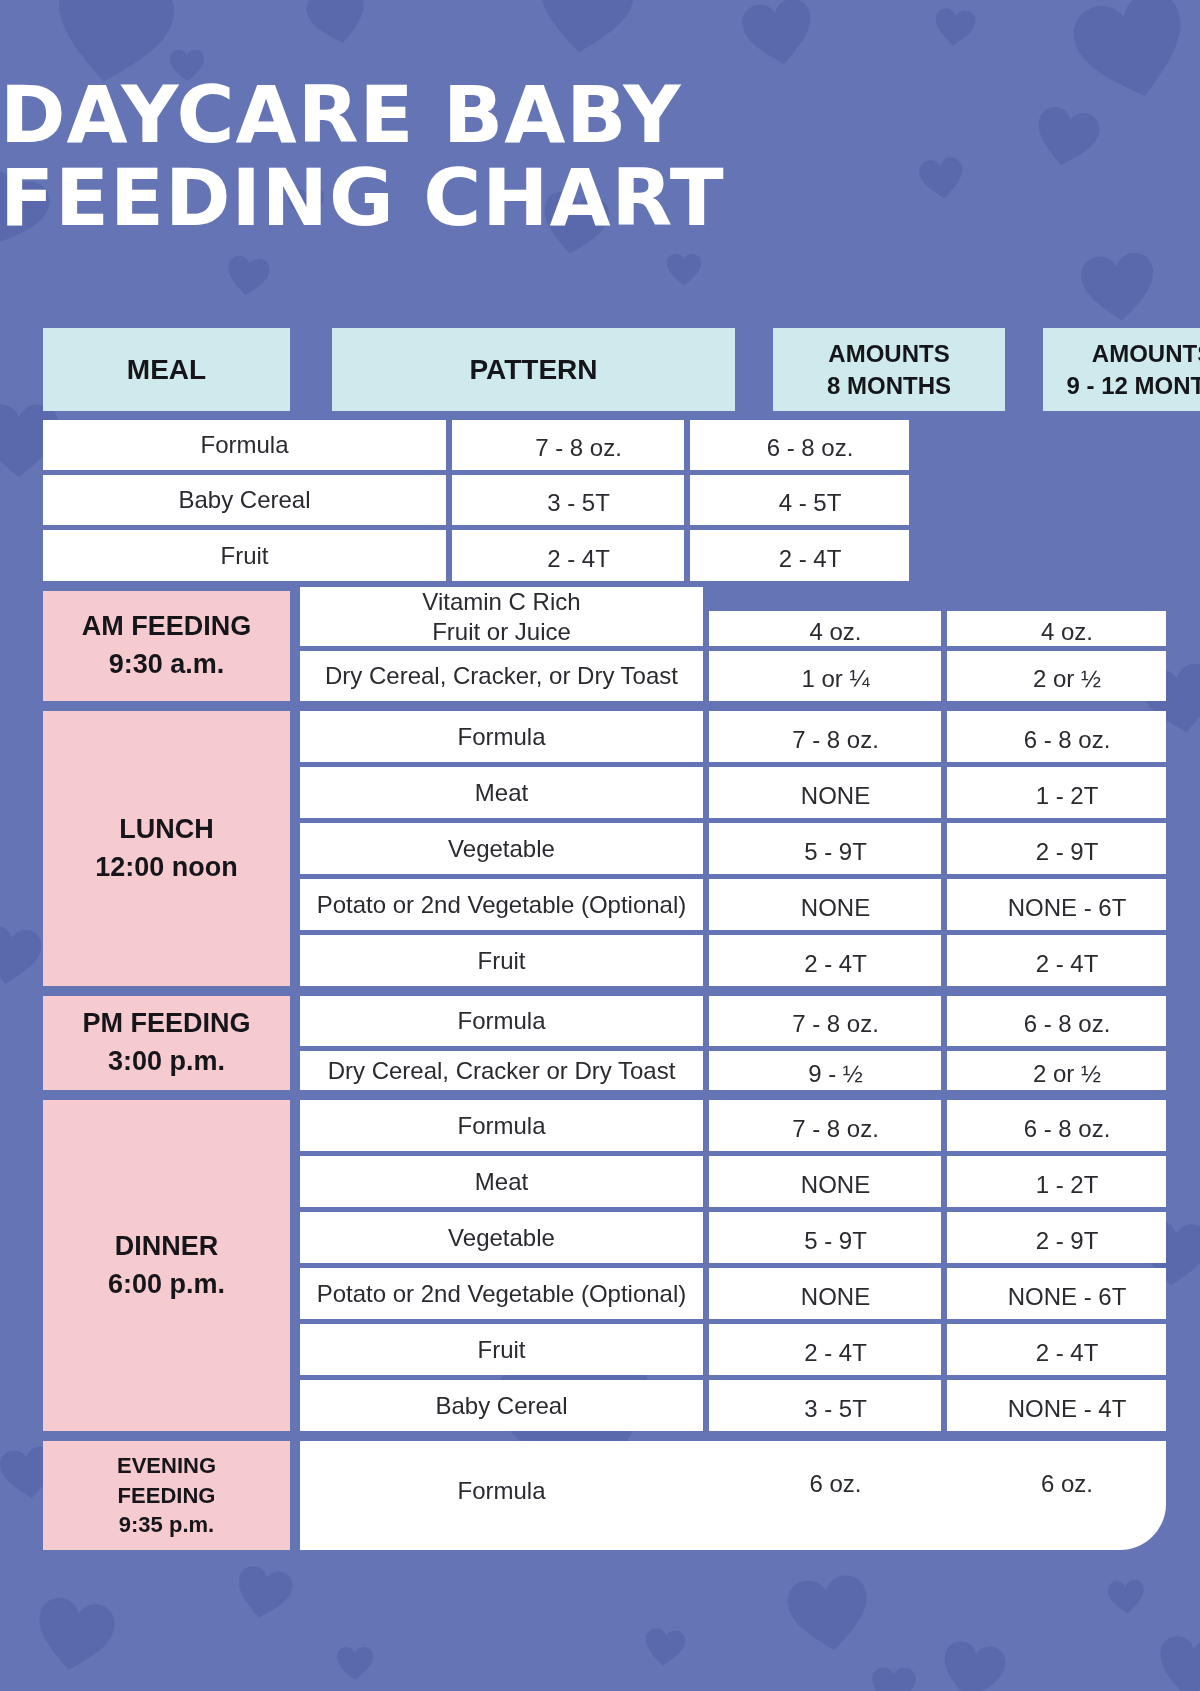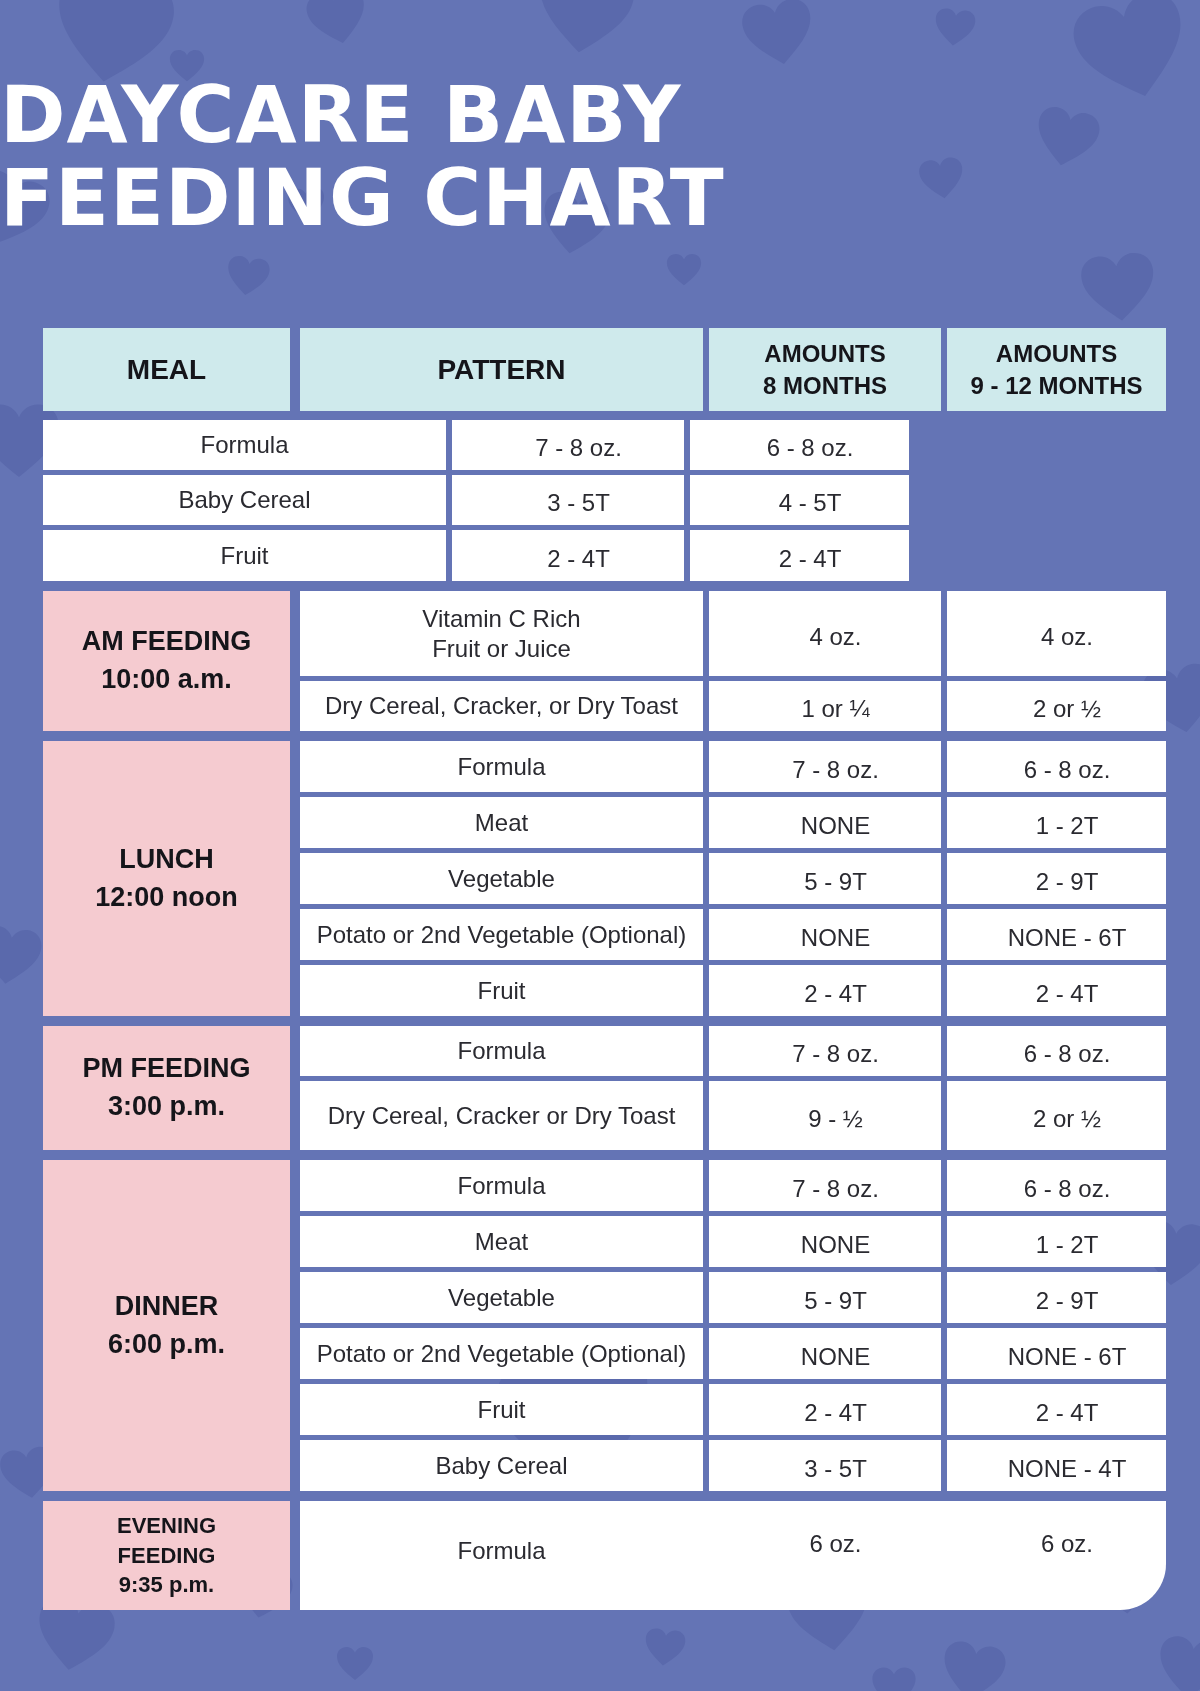--- a/index.html
+++ b/index.html
@@ -27,29 +27,29 @@
         text-align:center;background:var(--row-bg);}
   .th{background:var(--header-bg);font-weight:700;color:var(--heading-text);font-size:28px;}
   .tha div{font-size:24px;line-height:1.3;}
   .meal{background:var(--meal-bg);}
 
   .mw{width:247px;margin-right:10px;flex:none;}
   .cp{width:403px;flex:none;}
   .a1{width:232px;margin-left:6px;flex:none;}
   .a2{width:219px;margin-left:6px;flex:none;}
 
-  .hrow{display:flex;height:83px;margin-bottom:9px;}
+  .hrow{display:flex;height:83px;margin-bottom:9px;gap:32px;}
   .block{display:flex;}
   .block + .block{margin-top:10px;}
   .rows{flex:1;display:flex;flex-direction:column;border-radius:23px;}
   .row{display:flex;height:50px;}
   .row + .row{margin-top:5px;}
   .rh51{height:51px;}
-  .rh55{height:69px;}
-  .rh77{height:85px;}
+  .rh55{height:39px;}
+  .rh77{height:55px;align-items:flex-end;}
   .rh109{height:109px;}
 
   .pline,.amt{font-size:24px;color:var(--body-text);line-height:1.22;white-space:nowrap;}
   .row .amt{padding-top:6px;padding-left:21px;}
   .meal-name,.meal-time{font-size:27px;font-weight:700;color:var(--heading-text);
         line-height:1.4;white-space:nowrap;}
   .compact .meal-name,.compact .meal-time{font-size:22px;line-height:1.35;}
 
   .fused{background:var(--row-bg);border-radius:0 0 46px 0;overflow:hidden;}
   .fused .cell{background:transparent;}
@@ -139,21 +139,21 @@
           </div>
           <div class="cell amt a1">2 - 4T</div>
           <div class="cell amt a2">2 - 4T</div>
         </div>
       </div>
     </section>
 
     <section class="block">
       <div class="cell meal mw">
         <div class="meal-name">AM FEEDING</div>
-        <div class="meal-time">10:00 a.m.</div>
+        <div class="meal-time">9:30 a.m.</div>
       </div>
       <div class="rows">
         <div class="row rh77">
           <div class="cell cp">
             <div class="pline">Vitamin C Rich</div>
             <div class="pline">Fruit or Juice</div>
           </div>
           <div class="cell amt a1">4 oz.</div>
           <div class="cell amt a2">4 oz.</div>
         </div>

